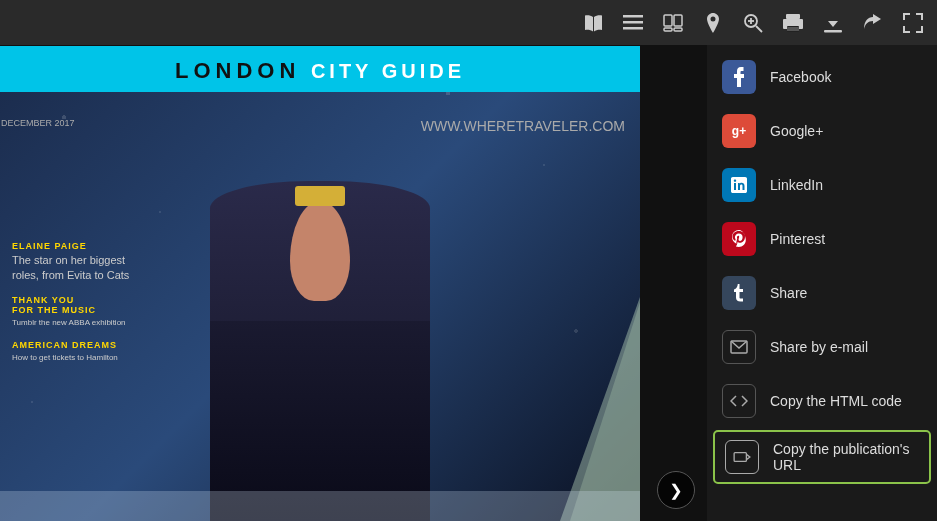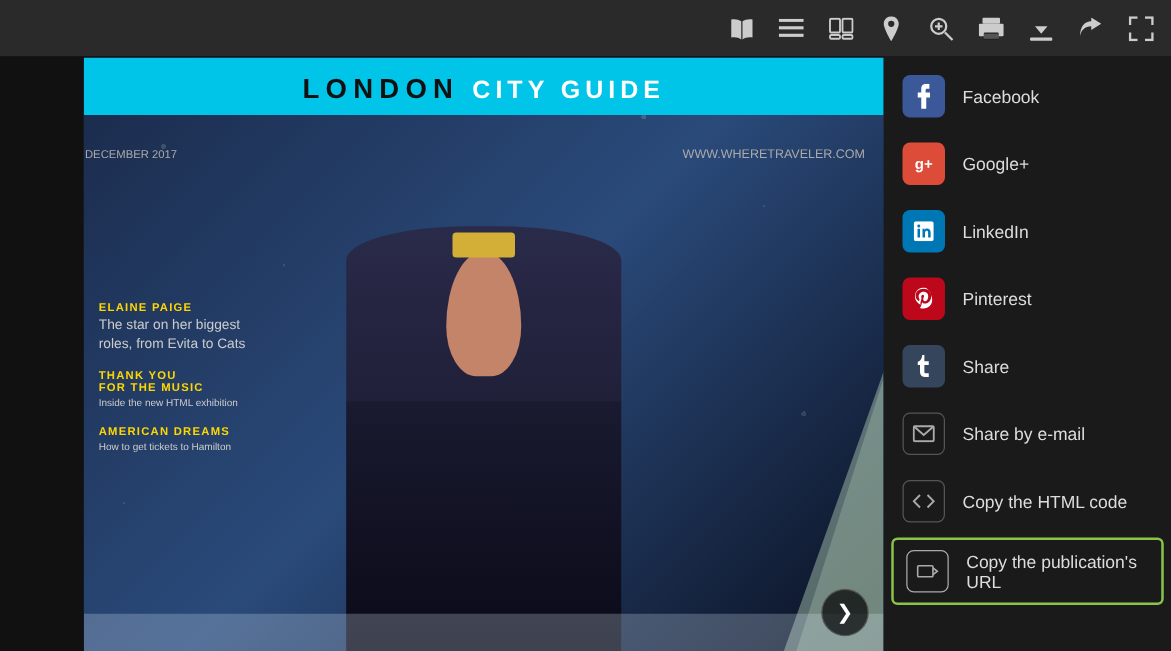--- a/index.html
+++ b/index.html
@@ -41,21 +41,21 @@
       flex: 1;
       overflow: hidden;
     }
 
     
     .magazine-area {
       flex: 1;
       background: #111;
       display: flex;
       align-items: center;
-      justify-content: flex-end;
+      justify-content: flex-start;
       overflow: hidden;
     }
 
     .magazine-cover {
       width: 640px;
       height: 475px;
       background: linear-gradient(180deg, #1a3a5c 0%, #0e2a4a 40%, #0a1e38 100%);
       position: relative;
       overflow: hidden;
     }
@@ -128,21 +128,21 @@
       color: #aaa;
       font-size: 9px;
       z-index: 10;
     }
 
     .cover-website {
       position: absolute;
       top: 72px;
       right: 15px;
       color: #aaa;
-      font-size: 10px;
+      font-size: 14px;
       z-index: 10;
     }
 
     
     .sidebar {
       width: 230px;
       background: #1a1a1a;
       display: flex;
       flex-direction: column;
       padding: 5px 0;
@@ -302,21 +302,21 @@
           <div style="position:absolute; bottom:0; right:-10px; width:0; height:0; border-left:80px solid transparent; border-right:0 solid transparent; border-bottom:250px solid rgba(180,210,180,0.3);"></div>
         </div>
 
         <div style="position:absolute; left:12px; top:195px; z-index:10; max-width:130px;">
           <div style="margin-bottom:12px;">
             <div style="color:#ffd700; font-size:9px; font-weight:900; letter-spacing:1px; margin-bottom:2px;">ELAINE PAIGE</div>
             <div style="color:#ccc; font-size:11px; line-height:1.4;">The star on her biggest roles, from Evita to Cats</div>
           </div>
           <div style="margin-bottom:12px;">
             <div style="color:#ffd700; font-size:9px; font-weight:900; letter-spacing:1px; margin-bottom:2px;">THANK YOU<br>FOR THE MUSIC</div>
-            <div style="color:#ccc; font-size:8px; line-height:1.4;">Inside the new HTML exhibition</div>
+            <div style="color:#ccc; font-size:8px; line-height:1.4;">Tumblr the new ABBA exhibition</div>
           </div>
           <div>
             <div style="color:#ffd700; font-size:9px; font-weight:900; letter-spacing:1px; margin-bottom:2px;">AMERICAN DREAMS</div>
             <div style="color:#ccc; font-size:8px; line-height:1.4;">How to get tickets to Hamilton</div>
           </div>
         </div>
 
         <div style="position:absolute; bottom:0; left:0; right:0; height:30px; background: rgba(220,235,250,0.25); z-index:6;"></div>
       </div>
     </div>

